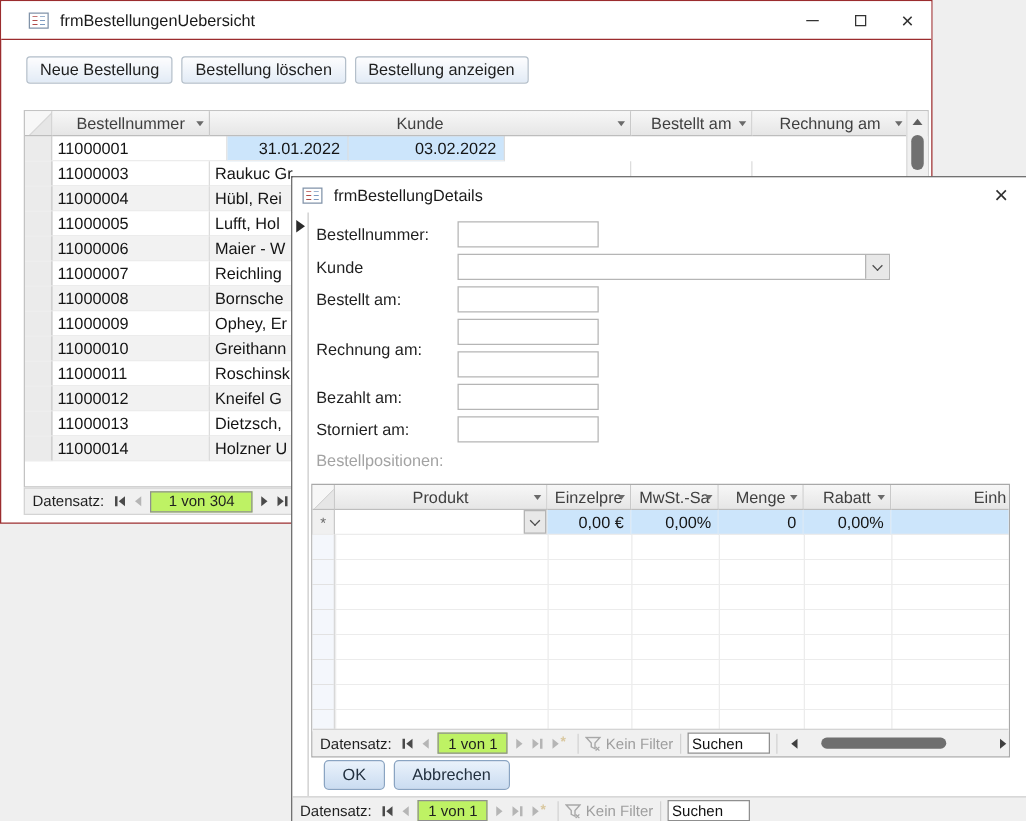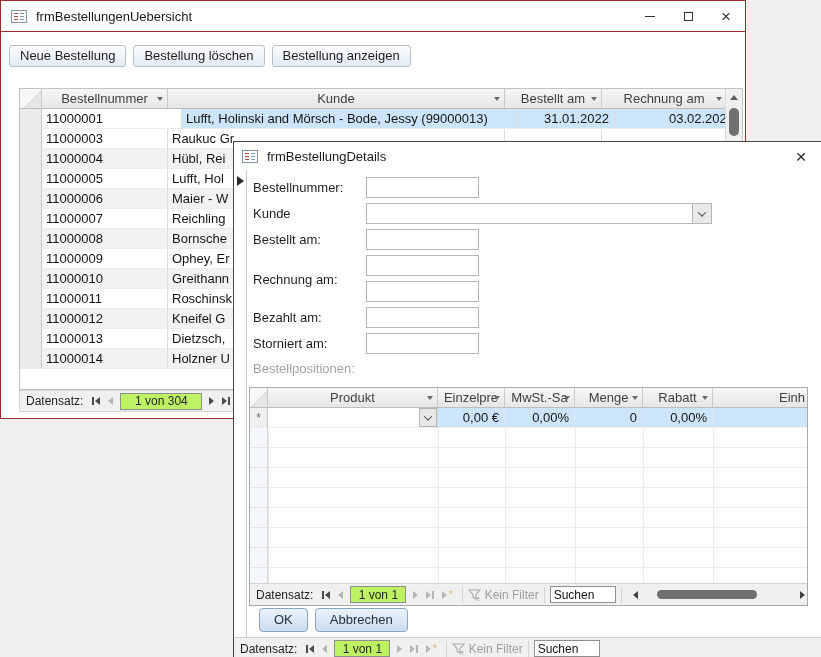--- a/index.html
+++ b/index.html
@@ -19,28 +19,28 @@
   .titlebar{display:flex;align-items:center;background:#fff;}
   .title-text{margin-left:9px;font-size:13px;color:#1a1a1a;white-space:nowrap;}
   .form-icon{position:relative;width:16px;height:13px;border:1px solid #8193a9;background:#fff;flex:0 0 auto;}
   .form-icon::before{content:"";position:absolute;left:2px;top:2px;bottom:2px;width:4px;
     background:repeating-linear-gradient(to bottom,#b04a48 0 1px,#fff 1px 3px);}
   .form-icon::after{content:"";position:absolute;left:8px;right:2px;top:2px;bottom:2px;
     background:repeating-linear-gradient(to bottom,#7c9ac0 0 1px,#fff 1px 3px);}
 
   
   .main-window{position:absolute;left:0;top:0;width:746px;height:419px;background:#fff;border:1px solid var(--red);}
-  .main-window .titlebar{height:31px;border-bottom:1px solid var(--red);padding-left:10px;}
+  .main-window .titlebar{height:31px;border-bottom:1px solid var(--red);padding-left:22px;}
   .win-controls{margin-left:auto;display:flex;align-items:center;height:100%;}
   .win-btn{width:38px;height:100%;display:flex;align-items:center;justify-content:center;background:transparent;border:none;cursor:pointer;color:#333;}
   .glyph-min{display:block;width:10px;height:1px;background:#333;}
   .glyph-max{display:block;width:9px;height:9px;border:1px solid #333;background:transparent;}
   .glyph-close{font-size:17px;line-height:1;color:#333;}
 
-  .toolbar{padding:13px 0 0 8px;display:flex;gap:7px;align-items:flex-end;}
+  .toolbar{padding:13px 0 0 20px;display:flex;gap:7px;align-items:flex-end;}
   .tb-btn{font-size:13px;color:#1e1e1e;padding:2px 10px 3px;border:1px solid #b4bfca;border-radius:3px;
     background:linear-gradient(#fdfdfe,#e2ebf6);cursor:pointer;}
 
   
   .datasheet{position:absolute;left:18px;top:87px;width:724px;height:302px;background:#fff;border:1px solid #c3c3c3;}
   .t-head{display:flex;height:20px;}
   .h-cell{position:relative;height:20px;background:linear-gradient(var(--hdr-top),var(--hdr-bot));
     border-right:1px solid #c9c9c9;border-bottom:1px solid #bdbdbd;display:flex;align-items:center;justify-content:center;
     font-size:13px;color:#3f3f3f;overflow:hidden;white-space:nowrap;}
   .h-sel{background:linear-gradient(135deg,var(--hdr-top) 55%,#cfcfcf 56%,var(--hdr-bot) 60%);}
@@ -154,21 +154,20 @@
           <div class="h-cell h-sel" style="width: 22px;"></div>
           <div class="h-cell" style="width: 126px;">Bestellnummer<span class="sortarr"></span></div>
           <div class="h-cell" style="width: 337px;">Kunde<span class="sortarr"></span></div>
           <div class="h-cell" style="width: 97px;">Bestellt am<span class="sortarr"></span></div>
           <div class="h-cell" style="width: 125px;">Rechnung am<span class="sortarr"></span></div>
         </div>
       <div id="ov-body">
           <div class="t-row sel">
             <div class="t-cell c-sel" style="width: 22px;"></div>
             <div class="t-cell c-num" style="width: 140px;">11000001</div>
-            <div class="t-cell c-txt" style="width: 337px;">Lufft, Holinski and Mörsch - Bode, Jessy (99000013)</div>
             <div class="t-cell c-date" style="width: 97px;">31.01.2022</div>
             <div class="t-cell c-date" style="width: 125px;">03.02.2022</div>
           </div>
           <div class="t-row">
             <div class="t-cell c-sel" style="width: 22px;"></div>
             <div class="t-cell c-num" style="width: 126px;">11000003</div>
             <div class="t-cell c-txt" style="width: 337px;">Raukuc Gr</div>
             <div class="t-cell c-date" style="width: 97px;"></div>
             <div class="t-cell c-date" style="width: 125px;"></div>
           </div>

